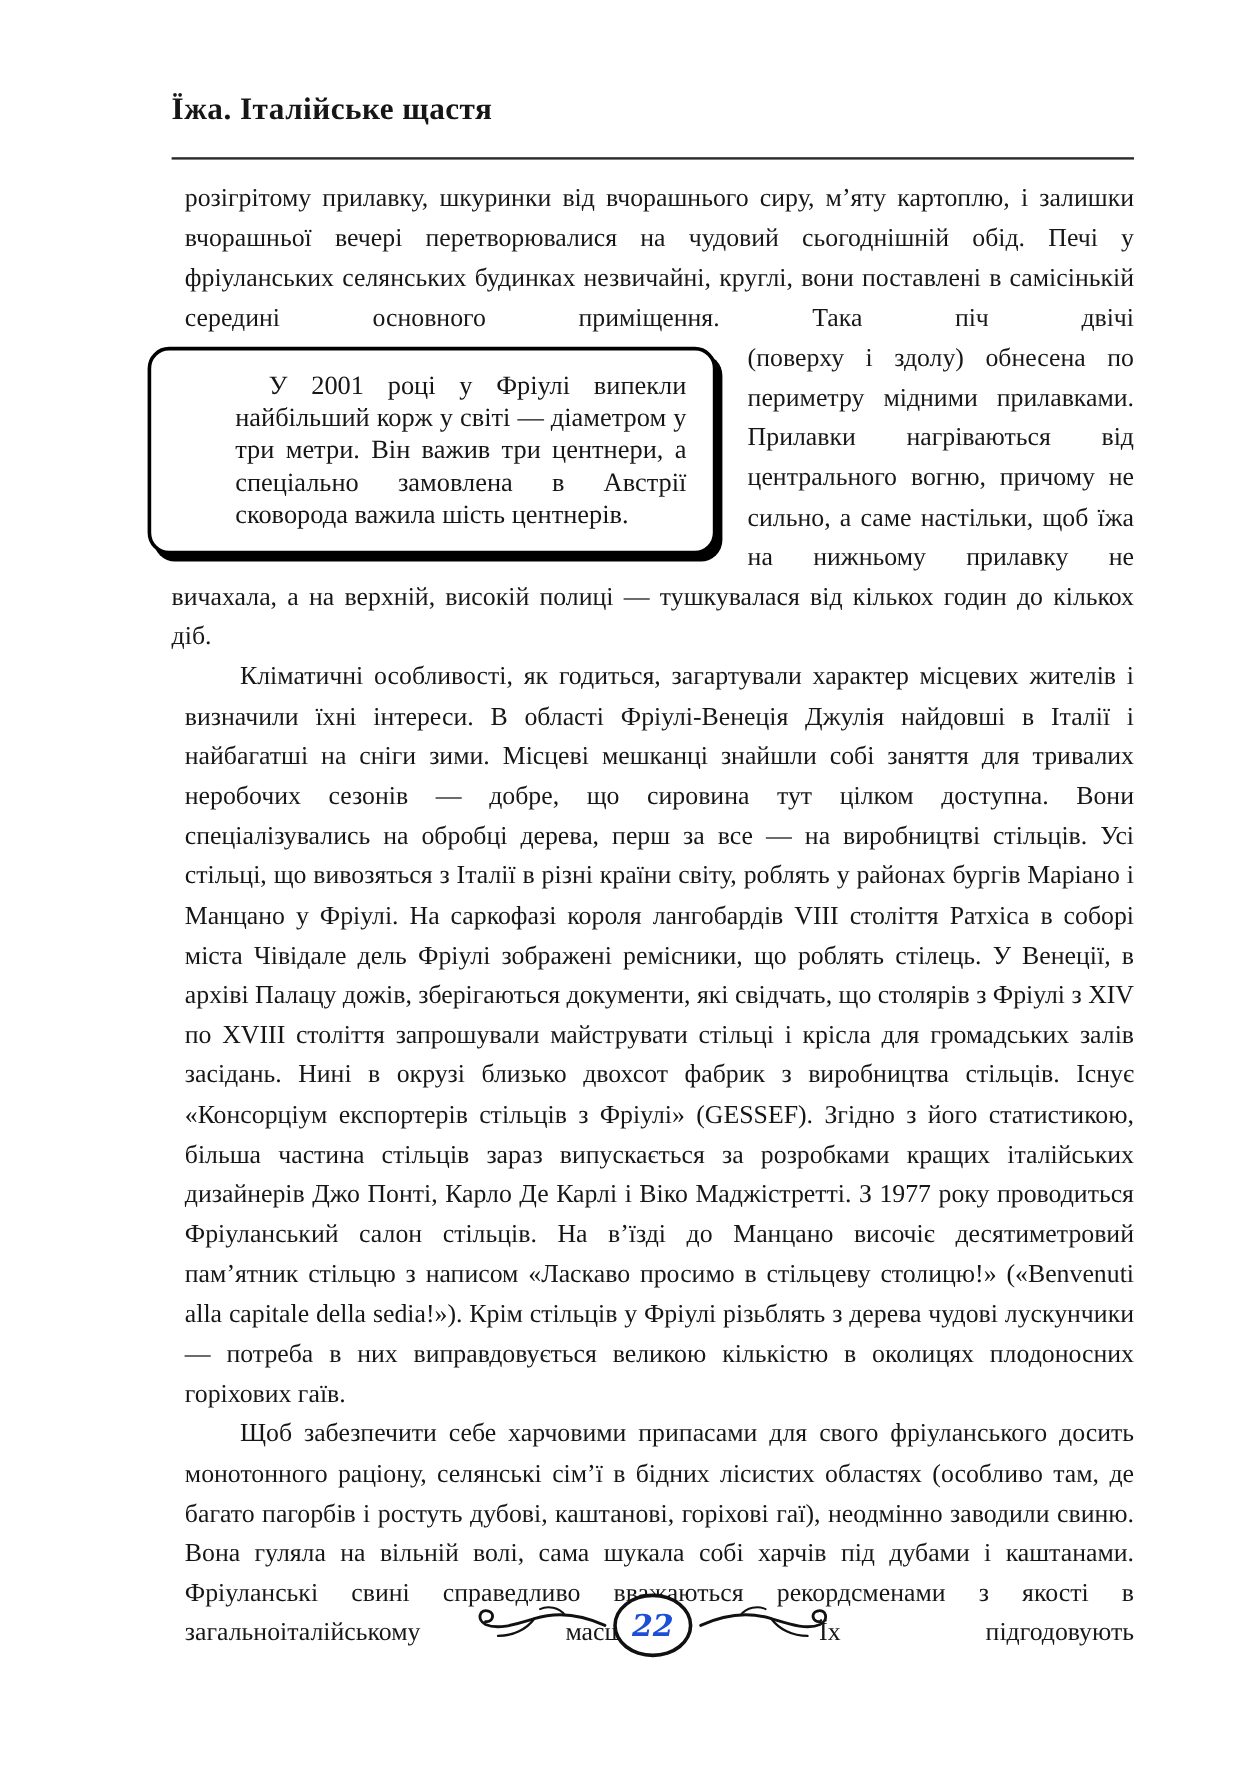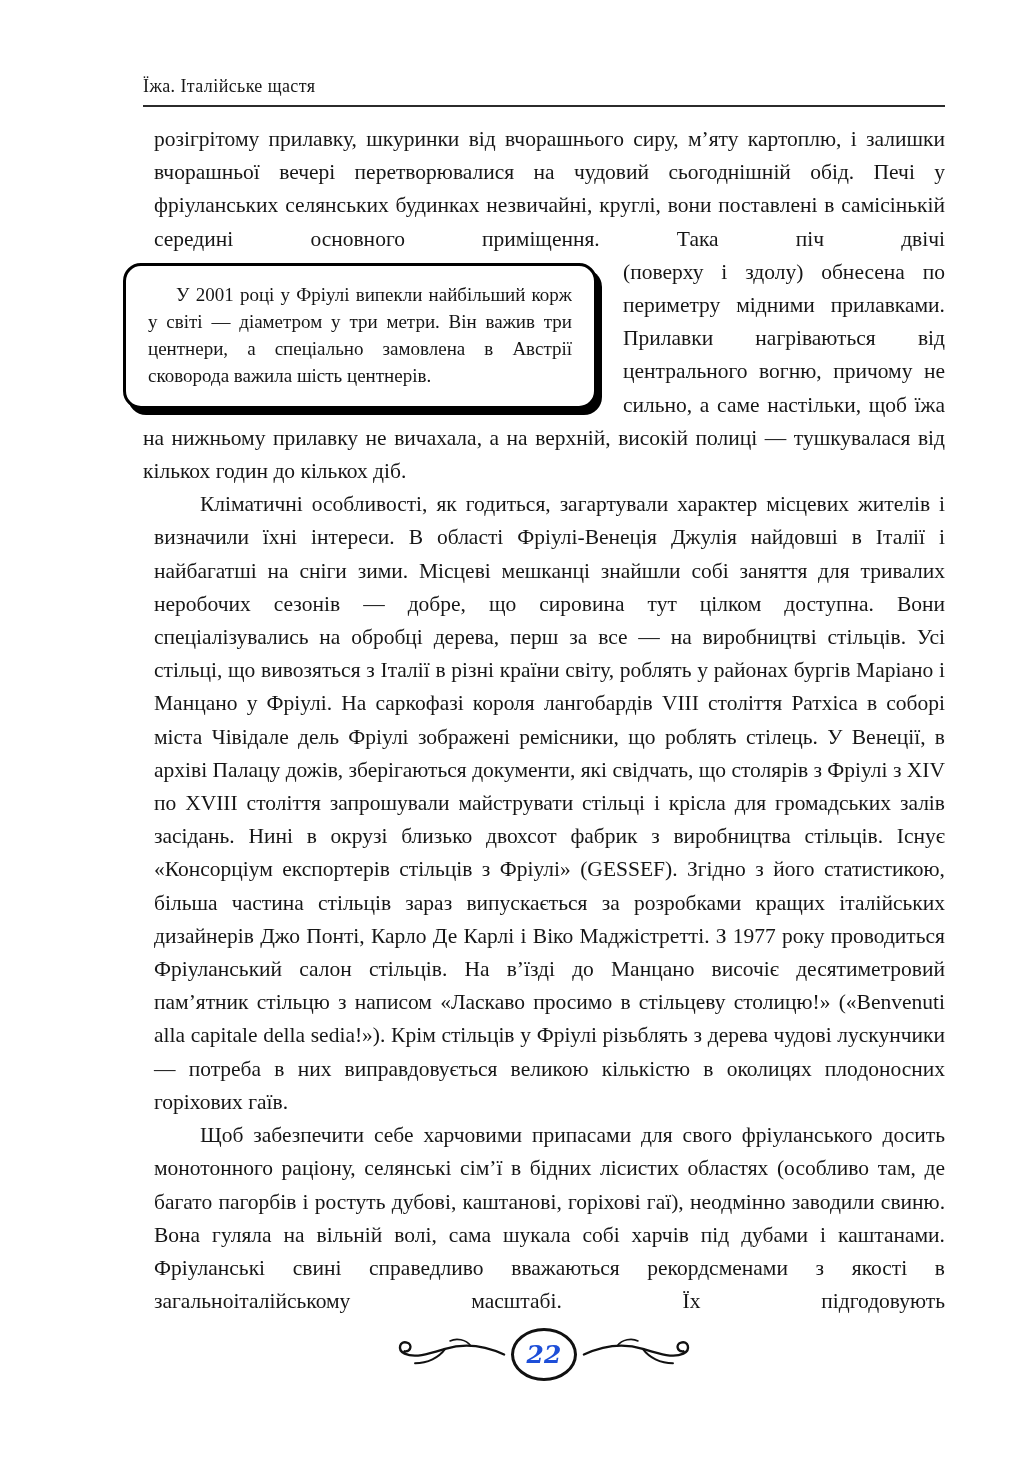--- a/index.html
+++ b/index.html
@@ -14,24 +14,24 @@
     font-family: "Liberation Serif", "DejaVu Serif", serif;
     color: #161616;
   }
   .content {
     position: absolute;
     left: 143px;
     top: 76px;
     width: 802px;
   }
   .running-head {
-    font-size: 18px;
-    font-weight: normal;
+    font-size: 26px;
+    font-weight: bold;
     letter-spacing: 0.4px;
-    padding-bottom: 8px;
+    padding-bottom: 25px;
   }
   .header-rule {
     border: none;
     border-top: 2px solid #2b2b2b;
     margin-bottom: 16px;
   }
   .body-text {
     font-size: 21.5px;
     line-height: 33.2px;
     text-align: justify;
@@ -45,24 +45,25 @@
     float: left;
     width: 474px;
     margin: 7px 26px 12px -20px;
     border: 3px solid #000;
     border-radius: 18px;
     box-shadow: 5px 6px 0 #000;
     padding: 15px 22px 17px 22px;
     background: #ffffff;
   }
   .callout-text {
-    font-size: 19px;
+    font-size: 22px;
     line-height: 27px;
     text-indent: 28px;
     text-align: justify;
+    margin-left: 48px;
   }
   .page-footer {
     position: absolute;
     left: 143px;
     width: 802px;
     bottom: 96px;
     display: flex;
     align-items: center;
     justify-content: center;
     gap: 5px;

